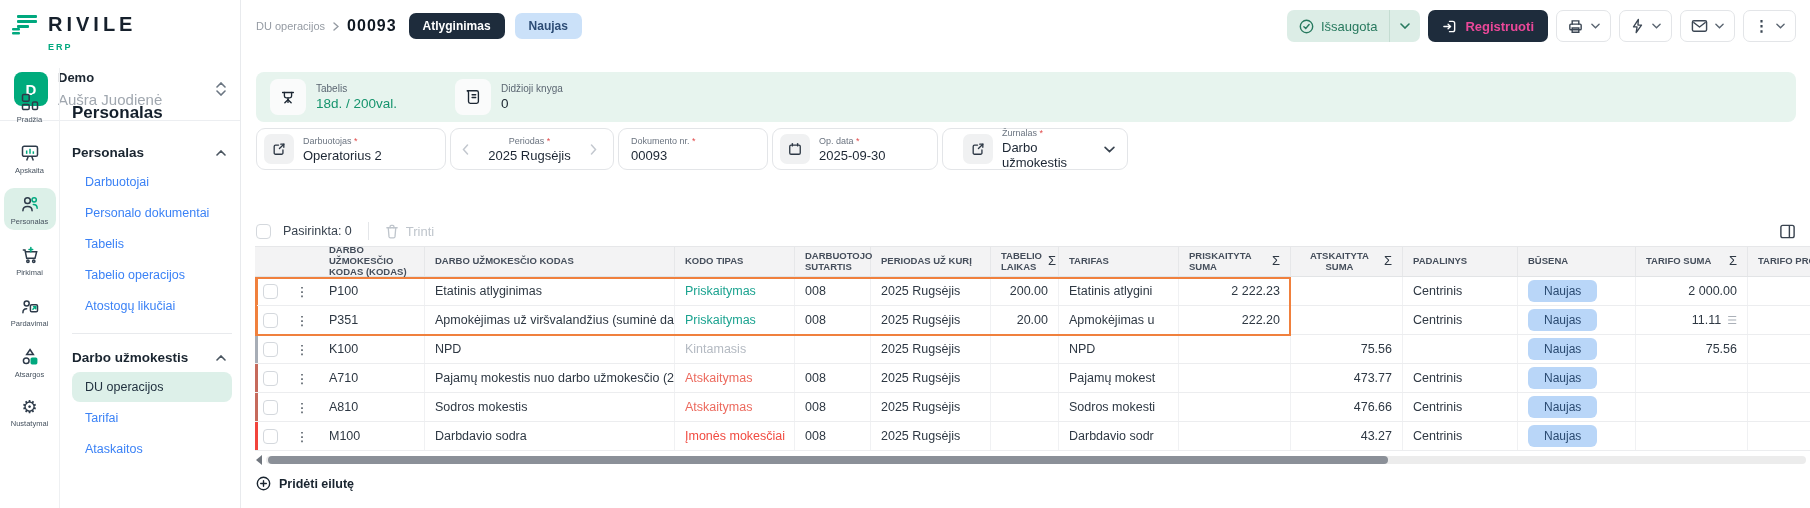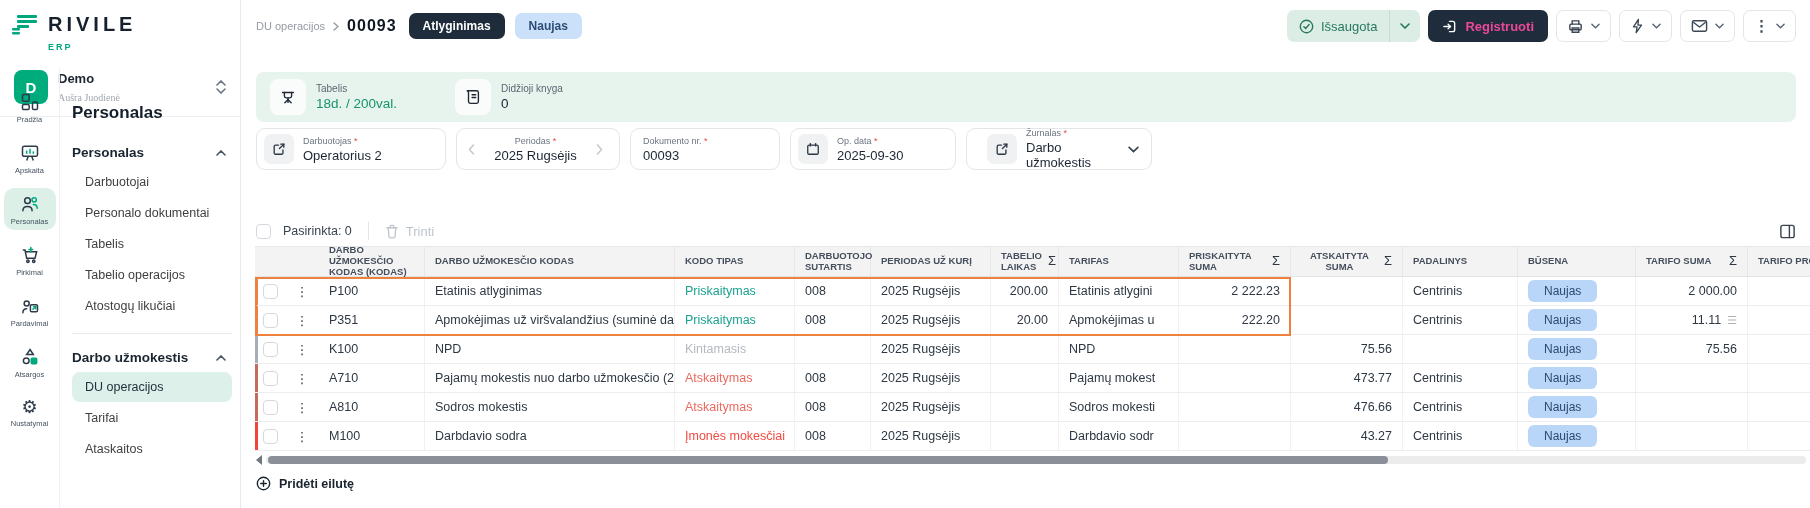--- a/index.html
+++ b/index.html
@@ -11,33 +11,33 @@
   svg { display:block; }
 
   
   .sidebar { position:absolute; left:0; top:0; width:241px; height:508px; border-right:1px solid #e8eaed; background:#fff; }
   .logo-row { display:flex; align-items:flex-start; gap:10px; padding:13px 16px 6px 12px; }
   .logo-text b { font-size:20px; letter-spacing:4px; color:#16202c; font-weight:bold; display:block; }
   .logo-text i { font-style:normal; font-size:9px; letter-spacing:2px; color:#00a87e; font-weight:bold; }
   .user-row { display:flex; align-items:center; gap:10px; padding:10px 14px 12px 14px; border-bottom:1px solid #eceef1; }
   .avatar { width:34px; height:34px; border-radius:8px; background:#00ab7c; color:#fff; font-size:15px; font-weight:bold; display:flex; align-items:center; justify-content:center; }
   .user-name { font-size:13px; font-weight:bold; color:#1b2530; }
-  .user-sub { font-size:10px; color:#a0a7af; margin-top:6px;font-family:Liberation Serif, serif; }
+  .user-sub { font-size:15px; color:#a0a7af; margin-top:6px; }
   .user-caret { margin-left:auto; color:#6b7682; }
 
   .rail { position:absolute; left:0; top:68px; width:60px; bottom:0; border-right:1px solid #eef0f2; display:flex; flex-direction:column; align-items:center; padding-top:18px; gap:9px; }
   .rail-item { width:52px; padding:6px 2px 4px; border-radius:10px; display:flex; flex-direction:column; align-items:center; gap:3px; cursor:pointer; }
   .rail-item span { font-size:7.5px; color:#46525f; }
   .rail-item.active { background:#dcf0e8; }
 
   .menu { position:absolute; left:60px; top:81px; right:0; bottom:0; padding:22px 8px 0 12px; }
   .menu-title { font-size:17px; font-weight:bold; color:#141f2b; margin-bottom:16px; }
   .menu-sec { display:flex; align-items:center; justify-content:space-between; padding:6px 6px 6px 0; margin-top:4px; cursor:pointer; }
   .menu-sec span { font-size:13.5px; font-weight:bold; color:#1a2530; }
-  .menu-item { font-size:12.5px; color:#404040; padding:8px 10px 8px 13px; border-radius:8px; margin-top:1px; cursor:pointer; }
+  .menu-item { font-size:12.5px; color:#3b82f6; padding:8px 10px 8px 13px; border-radius:8px; margin-top:1px; cursor:pointer; }
   .menu-item.active { background:#ddf0e9; color:#21313f; }
   .menu-divider { height:1px; background:#e8eaed; margin:12px 0 10px 0; }
 
   
   .main { position:absolute; left:241px; top:0; width:1569px; height:508px; }
 
   .topbar { position:absolute; top:0; left:0; right:0; height:46px; display:flex; align-items:center; padding:6px 14px 0 15px; }
   .crumb { font-size:11px; color:#959ba3; }
   .crumb-sep { margin:0 8px; color:#959ba3; }
   .doc-num { font-size:16px; font-weight:bold; color:#0f1822; letter-spacing:1px; margin-right:12px; }
@@ -56,21 +56,21 @@
   .tab.active { color:#17222e; font-weight:bold; }
   .tab.active::after { content:""; position:absolute; left:0; right:0; bottom:-2px; height:3px; background:#0d8a63; border-radius:2px; }
 
   .banner { position:absolute; top:72px; left:15px; right:14px; height:50px; background:#e7f4ee; border-radius:8px; display:flex; align-items:center; gap:58px; padding:0 14px; }
   .binfo { display:flex; align-items:center; gap:10px; }
   .binfo .ibox { width:36px; height:36px; background:#fafbfb; border-radius:8px; display:flex; align-items:center; justify-content:center; }
   .binfo .lab { font-size:10px; color:#5b6672; }
   .binfo .val { font-size:13.5px; color:#19232e; margin-top:2px; }
   .binfo .val.green { color:#16946d; }
 
-  .form-row { position:absolute; top:128px; left:15px; display:flex; gap:10px; }
+  .form-row { position:absolute; top:128px; left:15px; display:flex; gap:4px; }
   .field { display:flex; align-items:center; gap:9px; height:42px; background:#fff; border:1px solid #e3e5e8; border-radius:9px; padding:0 12px 0 7px; cursor:pointer; }
   .field .fico { width:30px; height:30px; background:#f0f1f2; border-radius:7px; display:flex; align-items:center; justify-content:center; }
   .field .flab { font-size:9px; color:#6b7480; }
   .field .flab .req { color:#e14b4b; }
   .field .fval { font-size:13px; color:#1c2633; margin-top:2px; }
   .field .arrow { color:#c3c8cf; font-size:13px; padding:0 4px; }
   .f1 { width:190px; } .f2 { width:164px; } .f3 { width:150px; padding-left:12px; } .f4 { width:166px; } .f5 { width:186px;padding-left:20px; }
 
   .grid-toolbar { position:absolute; top:216px; left:15px; right:14px; height:30px; display:flex; align-items:center; gap:12px; }
   .cb { width:15px; height:15px; border:1.5px solid #d4d8dd; border-radius:4px; background:#fff; cursor:pointer; }

